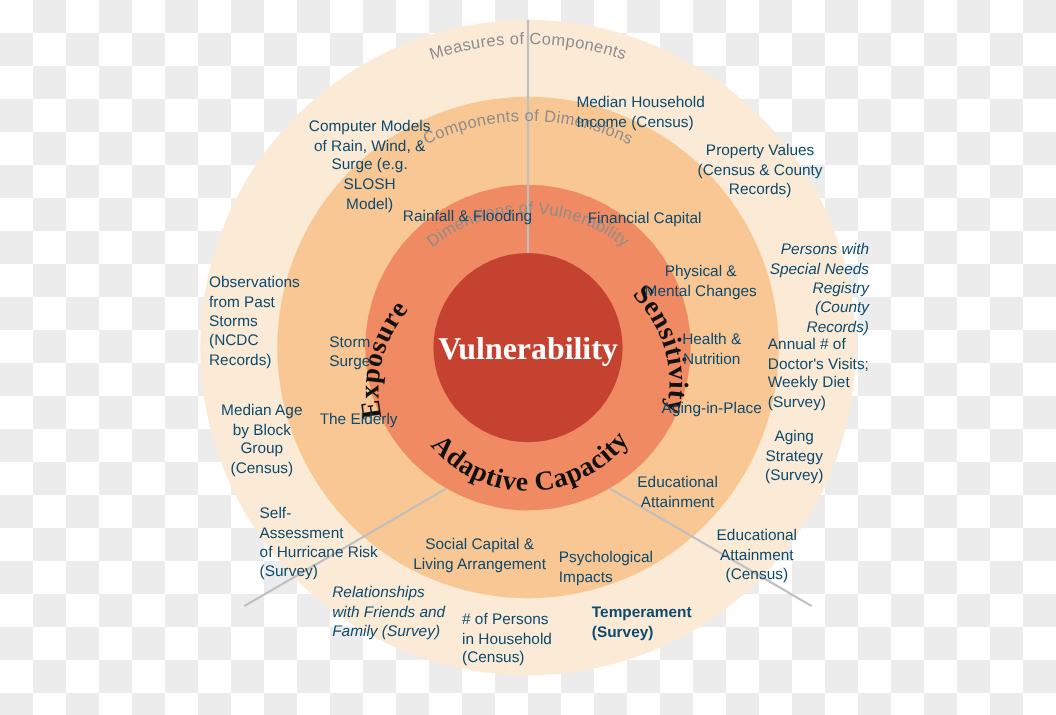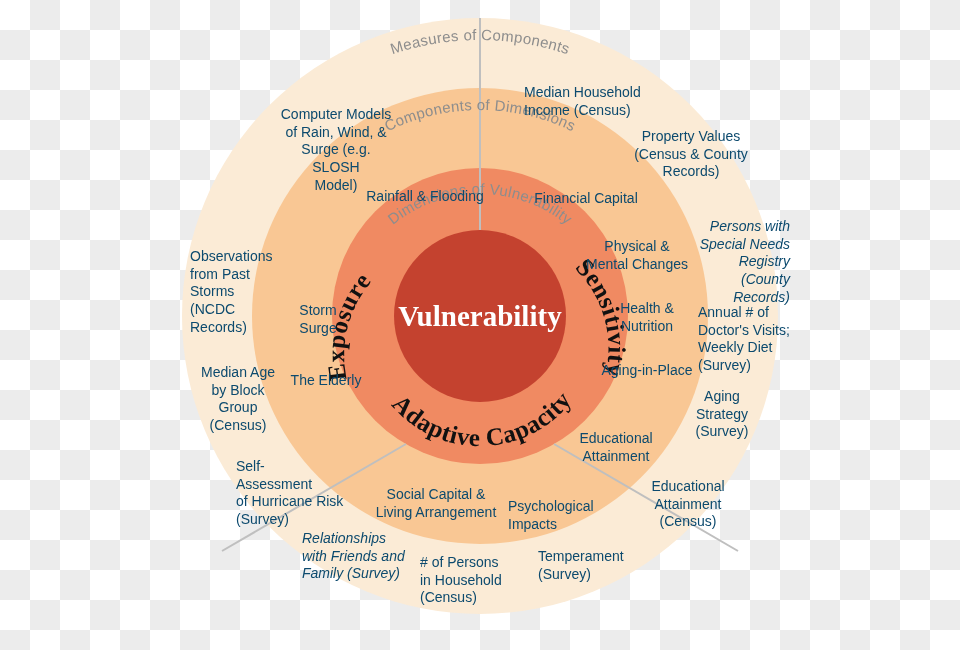--- a/index.html
+++ b/index.html
@@ -153,21 +153,21 @@
 (Survey)</div>
 
   <div class="leaf" style="left:676px;top:388px;width:92px;text-align:center;">Aging
 Strategy
 (Survey)</div>
 
   <div class="leaf" style="left:626px;top:478px;width:124px;text-align:center;">Educational
 Attainment
 (Census)</div>
 
-  <div class="leaf" style="left:538px;top:548px;width:124px;text-align:left;">Temperament
+  <div class="leaf" style="left:538px;top:548px;width:124px;text-align:left;font-weight:bold;">Temperament
 (Survey)</div>
 
   <div class="leaf" style="left:420px;top:554px;width:122px;text-align:left;"># of Persons
 in Household
 (Census)</div>
 
   <div class="leaf" style="left:302px;top:530px;width:136px;text-align:left;font-style:italic;">Relationships
 with Friends and
 Family (Survey)</div>
 

